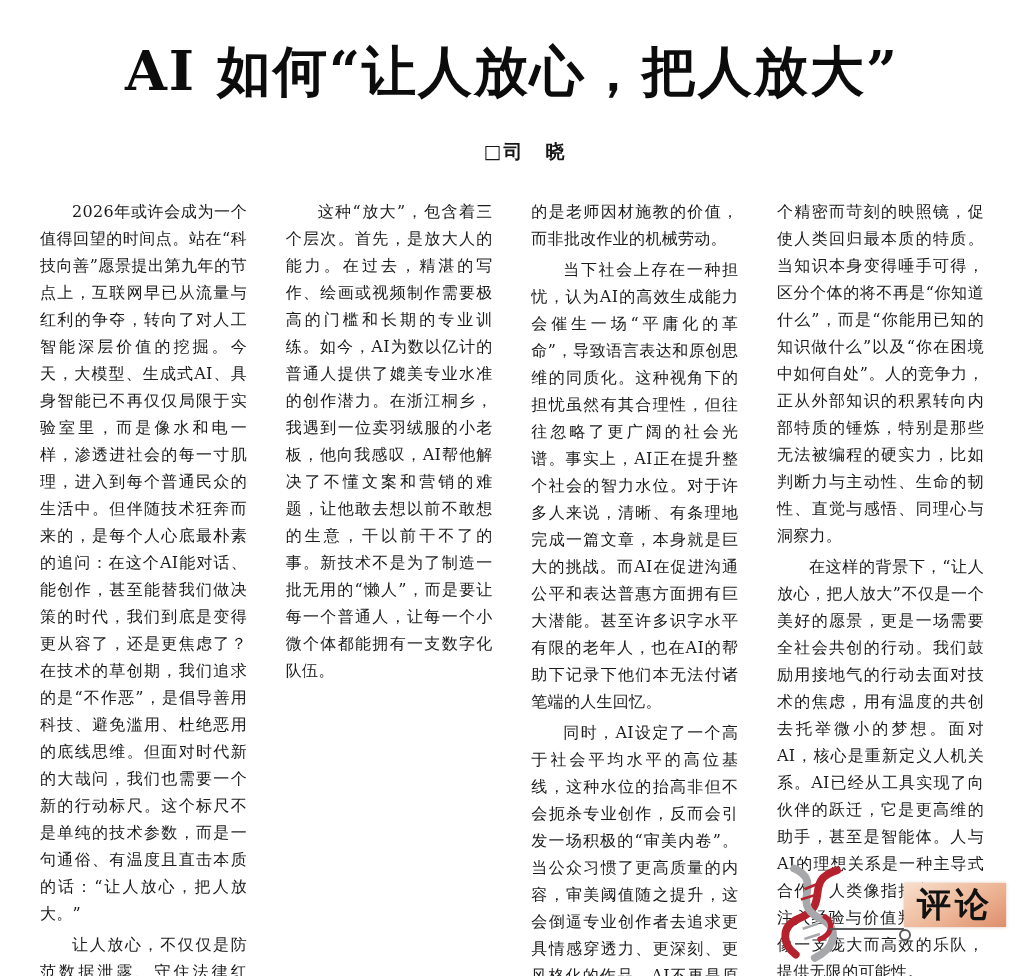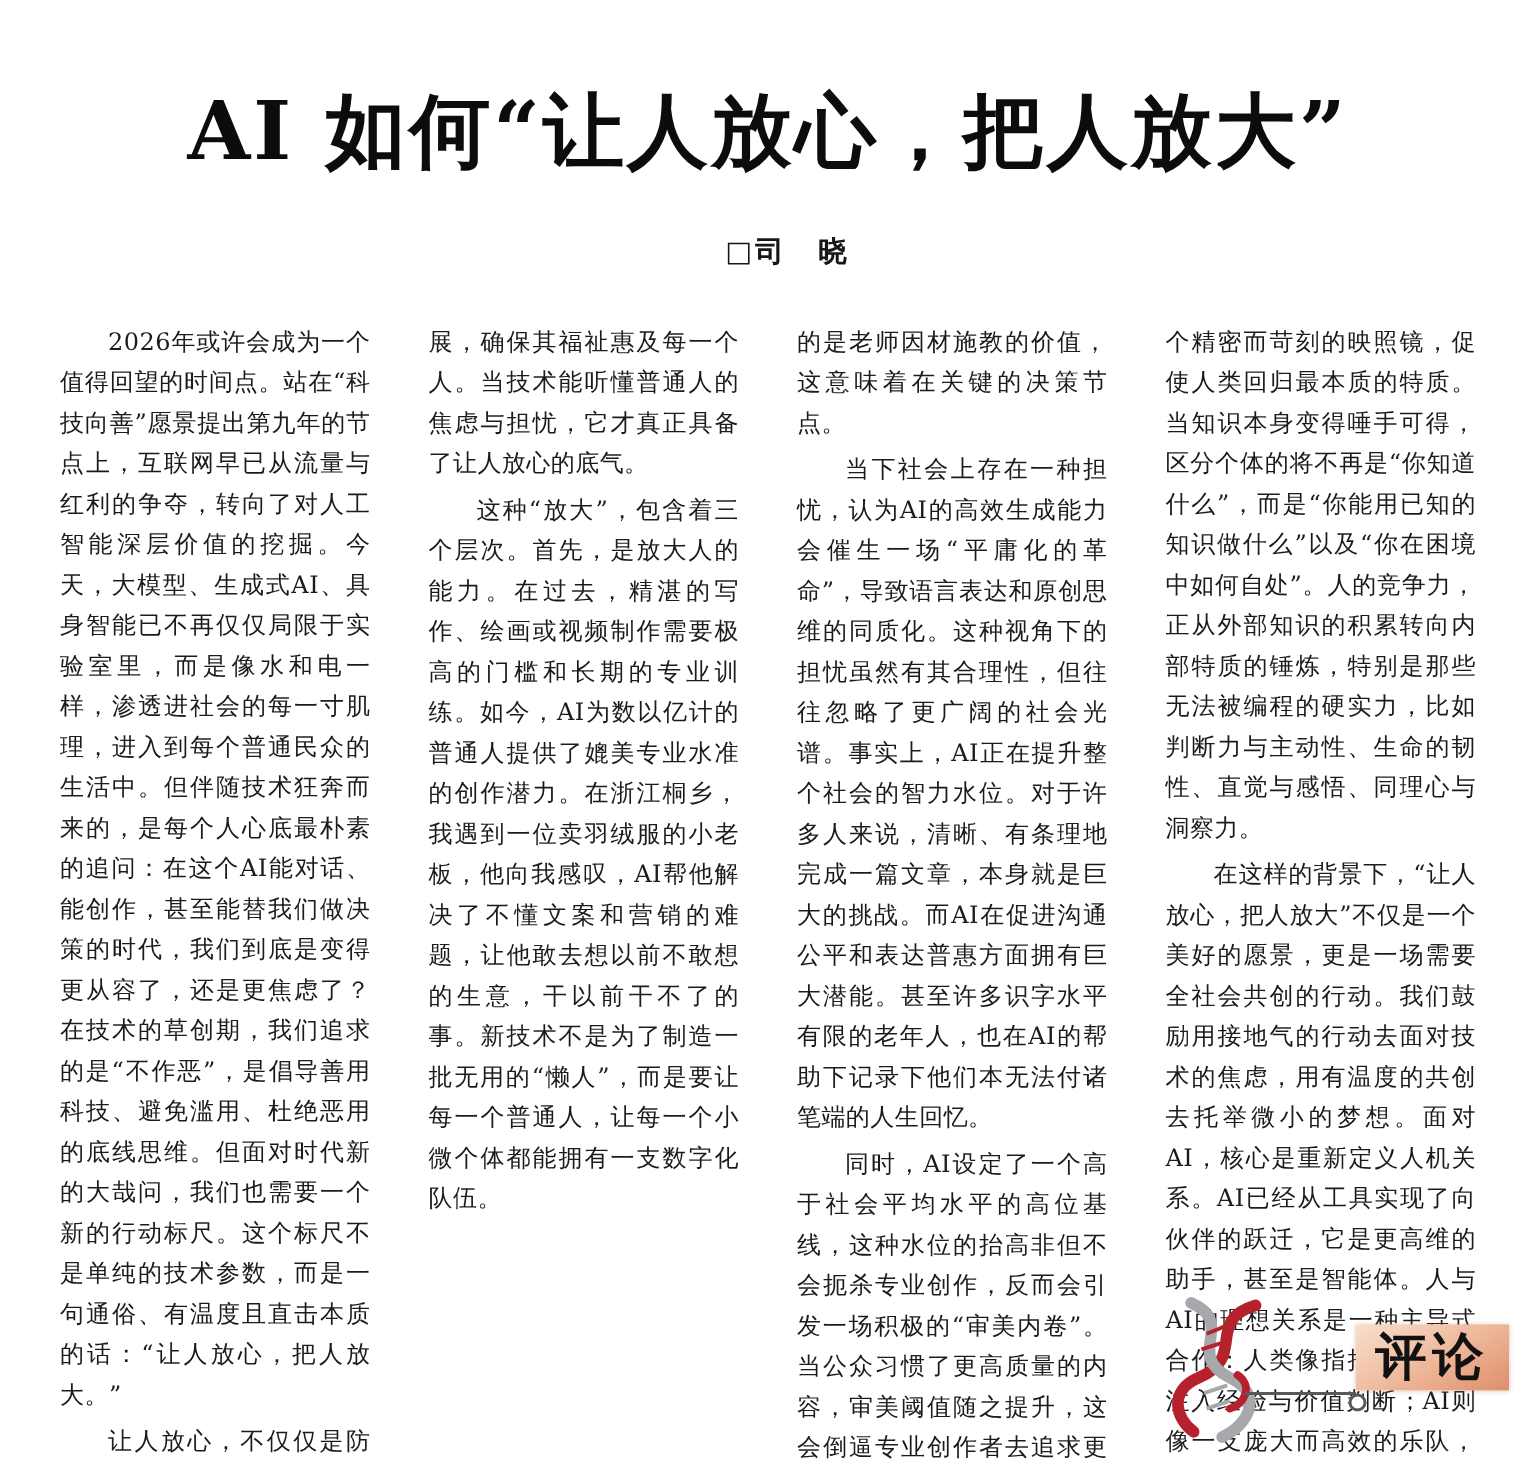--- a/index.html
+++ b/index.html
@@ -13,21 +13,21 @@
     color: #1b1b1b;
   }
   .page {
     position: relative;
     width: 1024px;
     height: 976px;
     background: #ffffff;
   }
   .title {
     margin: 0;
-    padding-top: 52px;
+    padding-top: 36px;
     text-align: center;
     font-size: 54px;
     font-weight: 900;
     letter-spacing: 2px;
     color: #0c0c0c;
     font-family: "DejaVu Serif", "Liberation Serif", serif;
   }
   .byline {
     margin-top: 30px;
     text-align: center;
@@ -127,25 +127,24 @@
   <h1 class="title">AI 如何“让人放心，把人放大”</h1>
 
   <div class="byline">□司　晓</div>
 
   <div class="columns" id="columns">
       <div class="col">
         <p class="para indent">2026年或许会成为一个值得回望的时间点。站在“科技向善”愿景提出第九年的节点上，互联网早已从流量与红利的争夺，转向了对人工智能深层价值的挖掘。今天，大模型、生成式AI、具身智能已不再仅仅局限于实验室里，而是像水和电一样，渗透进社会的每一寸肌理，进入到每个普通民众的生活中。但伴随技术狂奔而来的，是每个人心底最朴素的追问：在这个AI能对话、能创作，甚至能替我们做决策的时代，我们到底是变得更从容了，还是更焦虑了？在技术的草创期，我们追求的是“不作恶”，是倡导善用科技、避免滥用、杜绝恶用的底线思维。但面对时代新的大哉问，我们也需要一个新的行动标尺。这个标尺不是单纯的技术参数，而是一句通俗、有温度且直击本质的话：“让人放心，把人放大。”</p>
         <p class="para indent">让人放心，不仅仅是防范数据泄露、守住法律红线，这些只是及格线。真正的放心，是在人机协作中建立起一种深层的信任。目前AI表现得还不完美，它有时像博学的教授，有时又像会胡说八道的孩子，偶发的幻觉和不当回复依然引发争议。因此，我们要建立的是一种“人机回环”的伦理需求，而不仅仅是工程需求。这意味着在关键的决策节点，人必须能看见、能理解、能介入。无论AI跑得多快，方向盘和最后的“刹车权”必须始终掌握在人的手里。</p>
       </div>
       <div class="col">
-        <p class="para">展，确保其福祉惠及每一个人。当技术能听懂普通人的焦虑与担忧，它才真正具备了让人放心的底气。</p>
         <p class="para indent">这种“放大”，包含着三个层次。首先，是放大人的能力。在过去，精湛的写作、绘画或视频制作需要极高的门槛和长期的专业训练。如今，AI为数以亿计的普通人提供了媲美专业水准的创作潜力。在浙江桐乡，我遇到一位卖羽绒服的小老板，他向我感叹，AI帮他解决了不懂文案和营销的难题，让他敢去想以前不敢想的生意，干以前干不了的事。新技术不是为了制造一批无用的“懒人”，而是要让每一个普通人，让每一个小微个体都能拥有一支数字化队伍。</p>
       </div>
       <div class="col">
-        <p class="para">的是老师因材施教的价值，这意味着在关键的决策节点。</p>
+        <p class="para">的是老师因材施教的价值，而非批改作业的机械劳动。</p>
         <p class="para indent">当下社会上存在一种担忧，认为AI的高效生成能力会催生一场“平庸化的革命”，导致语言表达和原创思维的同质化。这种视角下的担忧虽然有其合理性，但往往忽略了更广阔的社会光谱。事实上，AI正在提升整个社会的智力水位。对于许多人来说，清晰、有条理地完成一篇文章，本身就是巨大的挑战。而AI在促进沟通公平和表达普惠方面拥有巨大潜能。甚至许多识字水平有限的老年人，也在AI的帮助下记录下他们本无法付诸笔端的人生回忆。</p>
         <p class="para indent">同时，AI设定了一个高于社会平均水平的高位基线，这种水位的抬高非但不会扼杀专业创作，反而会引发一场积极的“审美内卷”。当公众习惯了更高质量的内容，审美阈值随之提升，这会倒逼专业创作者去追求更具情感穿透力、更深刻、更风格化的作品。AI不再是原创性的敌人，而是一个基础水准的抬升者，通过抬高基础门槛，激发更高层次的创造力涌现。</p>
       </div>
       <div class="col">
         <p class="para">个精密而苛刻的映照镜，促使人类回归最本质的特质。当知识本身变得唾手可得，区分个体的将不再是“你知道什么”，而是“你能用已知的知识做什么”以及“你在困境中如何自处”。人的竞争力，正从外部知识的积累转向内部特质的锤炼，特别是那些无法被编程的硬实力，比如判断力与主动性、生命的韧性、直觉与感悟、同理心与洞察力。</p>
         <p class="para indent">在这样的背景下，“让人放心，把人放大”不仅是一个美好的愿景，更是一场需要全社会共创的行动。我们鼓励用接地气的行动去面对技术的焦虑，用有温度的共创去托举微小的梦想。面对AI，核心是重新定义人机关系。AI已经从工具实现了向伙伴的跃迁，它是更高维的助手，甚至是智能体。人与AI的理想关系是一种主导式合作：人类像指挥家一样，注入经验与价值判断；AI则像一支庞大而高效的乐队，提供无限的可能性。</p>
         <p class="para indent">机器的归机器，人类的归人类。技术发展的每一步，都在提醒我们回归内在。AI卸下了我们肩上记忆与计算的重担，是为了让我们更专注于情感、创造、关怀与探索等这些生命中最珍贵的事物。让我们一起用让人放心的技术，迎接那个把人放大的未来。</p>
       </div>
     </div>
 

